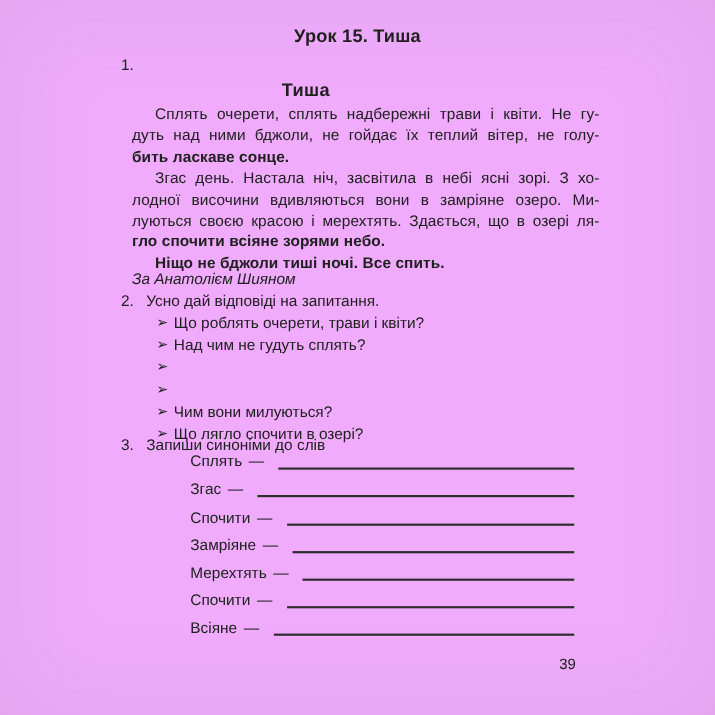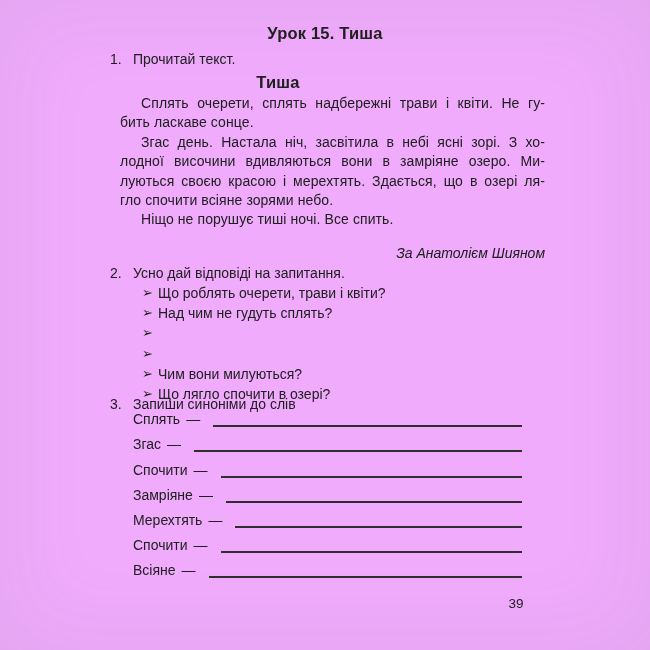--- a/index.html
+++ b/index.html
@@ -33,74 +33,74 @@
     position: absolute; top: 73px; left: 0; width: 556px;
     text-align: center; font-weight: bold; font-size: 16.5px;
     letter-spacing: 0.3px;
   }
   .story {
     position: absolute; top: 94px; left: 120px; width: 425px;
     font-size: 14px; line-height: 19.4px; letter-spacing: 0.1px;
   }
   .ln { text-align: justify; text-align-last: justify; }
   .ln-first { text-indent: 21px; }
-  .ln-last { text-align: center; text-align-last: left; }
+  .ln-last { text-align: center; text-align-last: left; font-weight: bold; }
   .attribution {
     position: absolute; top: 245px; left: 120px; width: 425px;
-    text-align: right; font-style: italic; font-size: 14px;
+    font-style: italic; font-size: 14px;
   }
   .questions {
     position: absolute; top: 283px; left: 142px; width: 404px;
     font-size: 14px;
   }
   .q-row { display: flex; line-height: 20.2px; }
   .q-arrow { flex: 0 0 16px; width: 16px; font-size: 13px; }
   .syn-rows {
     position: absolute; top: 402px; left: 133px; width: 389px;
     font-size: 14px;
   }
   .syn-row { height: 25.2px; display: flex; align-items: flex-end; }
-  .syn-word { line-height: 16px; white-space: nowrap; }
+  .syn-word { line-height: 16px; white-space: nowrap; margin-left: 40px; }
   .syn-dash { line-height: 16px; margin-left: 6px; }
   .syn-line {
     flex: 1; height: 20px; margin-left: 13px;
     border-bottom: 2px solid #2e2e2e;
   }
   .page-number {
     position: absolute; top: 596px; left: 494px; width: 44px;
     text-align: center; font-size: 13.5px;
   }
 </style>
 </head>
 <body>
 
 <div class="page">
 
   <div class="lesson-title">Урок 15. Тиша</div>
 
   <div class="task-row task1">
     <span class="task-num">1.</span>
-    <span>Прочитай текст.</span>
   </div>
 
   <div class="text-heading">Тиша</div>
 
   <div class="story">
     <div>
       <div class="ln ln-first">Сплять очерети, сплять надбережні трави і квіти. Не гу-</div>
+      <div class="ln">дуть над ними бджоли, не гойдає їх теплий вітер, не голу-</div>
       <div class="ln ln-last">бить ласкаве сонце.</div>
     </div>
     <div>
       <div class="ln ln-first">Згас день. Настала ніч, засвітила в небі ясні зорі. З хо-</div>
       <div class="ln">лодної височини вдивляються вони в замріяне озеро. Ми-</div>
       <div class="ln">луються своєю красою і мерехтять. Здається, що в озері ля-</div>
       <div class="ln ln-last">гло спочити всіяне зорями небо.</div>
     </div>
     <div>
-      <div class="ln ln-first ln-last">Ніщо не порушує тиші ночі. Все спить.</div>
+      <div class="ln ln-first ln-last">Ніщо не бджоли тиші ночі. Все спить.</div>
     </div>
   </div>
 
   <div class="attribution">За Анатолієм Шияном</div>
 
   <div class="task-row task2">
     <span class="task-num">2.</span>
     <span>Усно дай відповіді на запитання.</span>
   </div>
 

